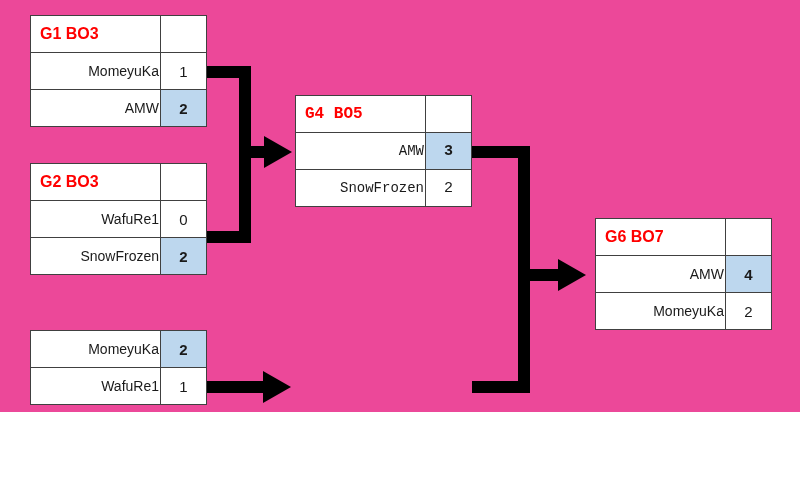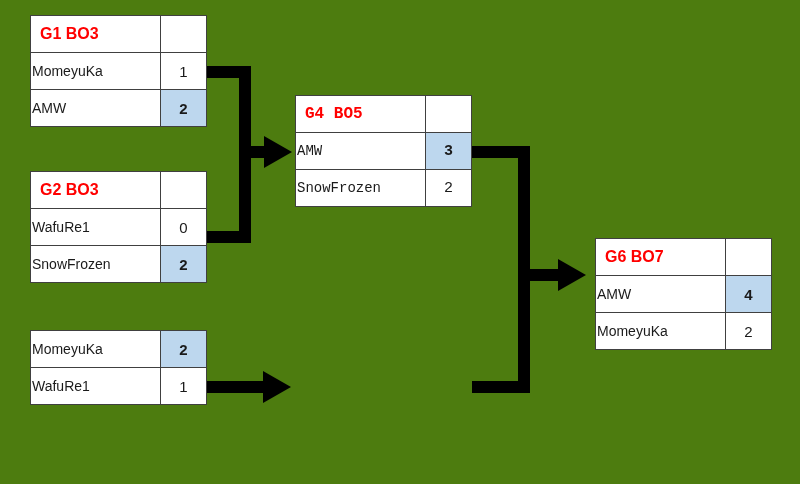--- a/index.html
+++ b/index.html
@@ -4,52 +4,52 @@
 <style>
   :root{
     --red:#ff0000;
     --win-blue:#bdd7ee;
     --line:#000000;
     --border:#404040;
   }
   html,body{margin:0;padding:0;background:#ffffff;}
   .stage{
     position:relative;
-    width:800px;height:484px;
-    background:#4d7c0f;
+    width:800px;height:412px;
+    background:#ec4899;
     font-family:"Liberation Sans", sans-serif;
     overflow:hidden;
   }
   .match{position:absolute;}
   .match table{border-collapse:collapse;background:#ffffff;}
   .match td{
     border:1px solid var(--border);
     height:37px;
     box-sizing:border-box;
     font-size:14px;
     color:#1a1a1a;
   }
   .match td.title{
     width:130px;
     padding-left:9px;
     font-weight:bold;
     font-size:16px;
     color:var(--red);
     text-align:left;
   }
-  .match td.name{width:130px;text-align:left;}
+  .match td.name{width:130px;text-align:right;}
   .match td.score{width:46px;text-align:center;font-size:15px;}
   .match td.score.winner{background:var(--win-blue);font-weight:bold;}
   
   .m-g1{left:30px;top:15px;}
-  .m-g2{left:30px;top:163px;margin-top:8px;}
+  .m-g2{left:30px;top:163px;}
   .m-g3{left:30px;top:330px;}
   .m-g4{left:295px;top:95px;font-family:Liberation Mono, monospace;}
   .m-g5{left:295px;top:330px;}
-  .m-g6{left:595px;top:218px;margin-top:20px;}
+  .m-g6{left:595px;top:218px;}
   
   .seg{position:absolute;background:var(--line);}
   .tri{
     position:absolute;width:0;height:0;
     border-top:16px solid transparent;
     border-bottom:16px solid transparent;
     border-left:28px solid var(--line);
   }
 </style>
 </head>

